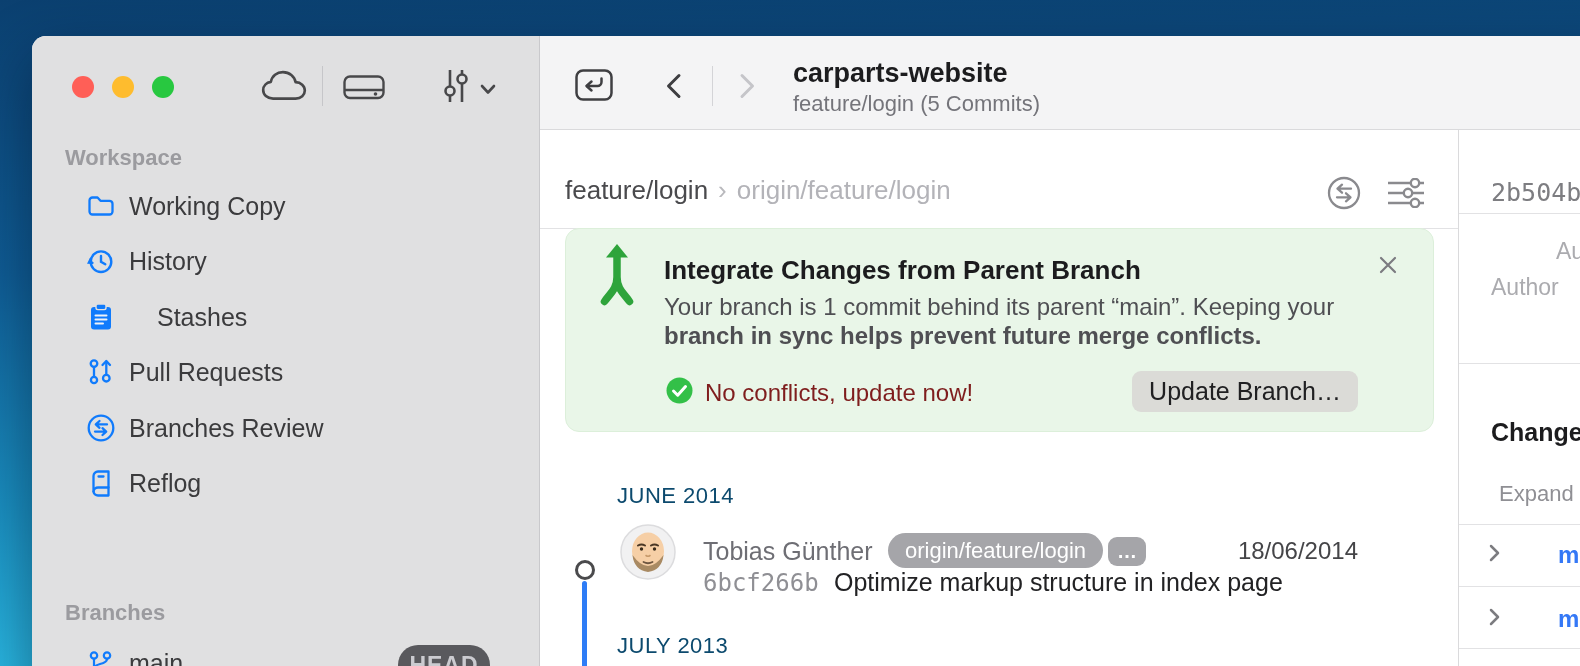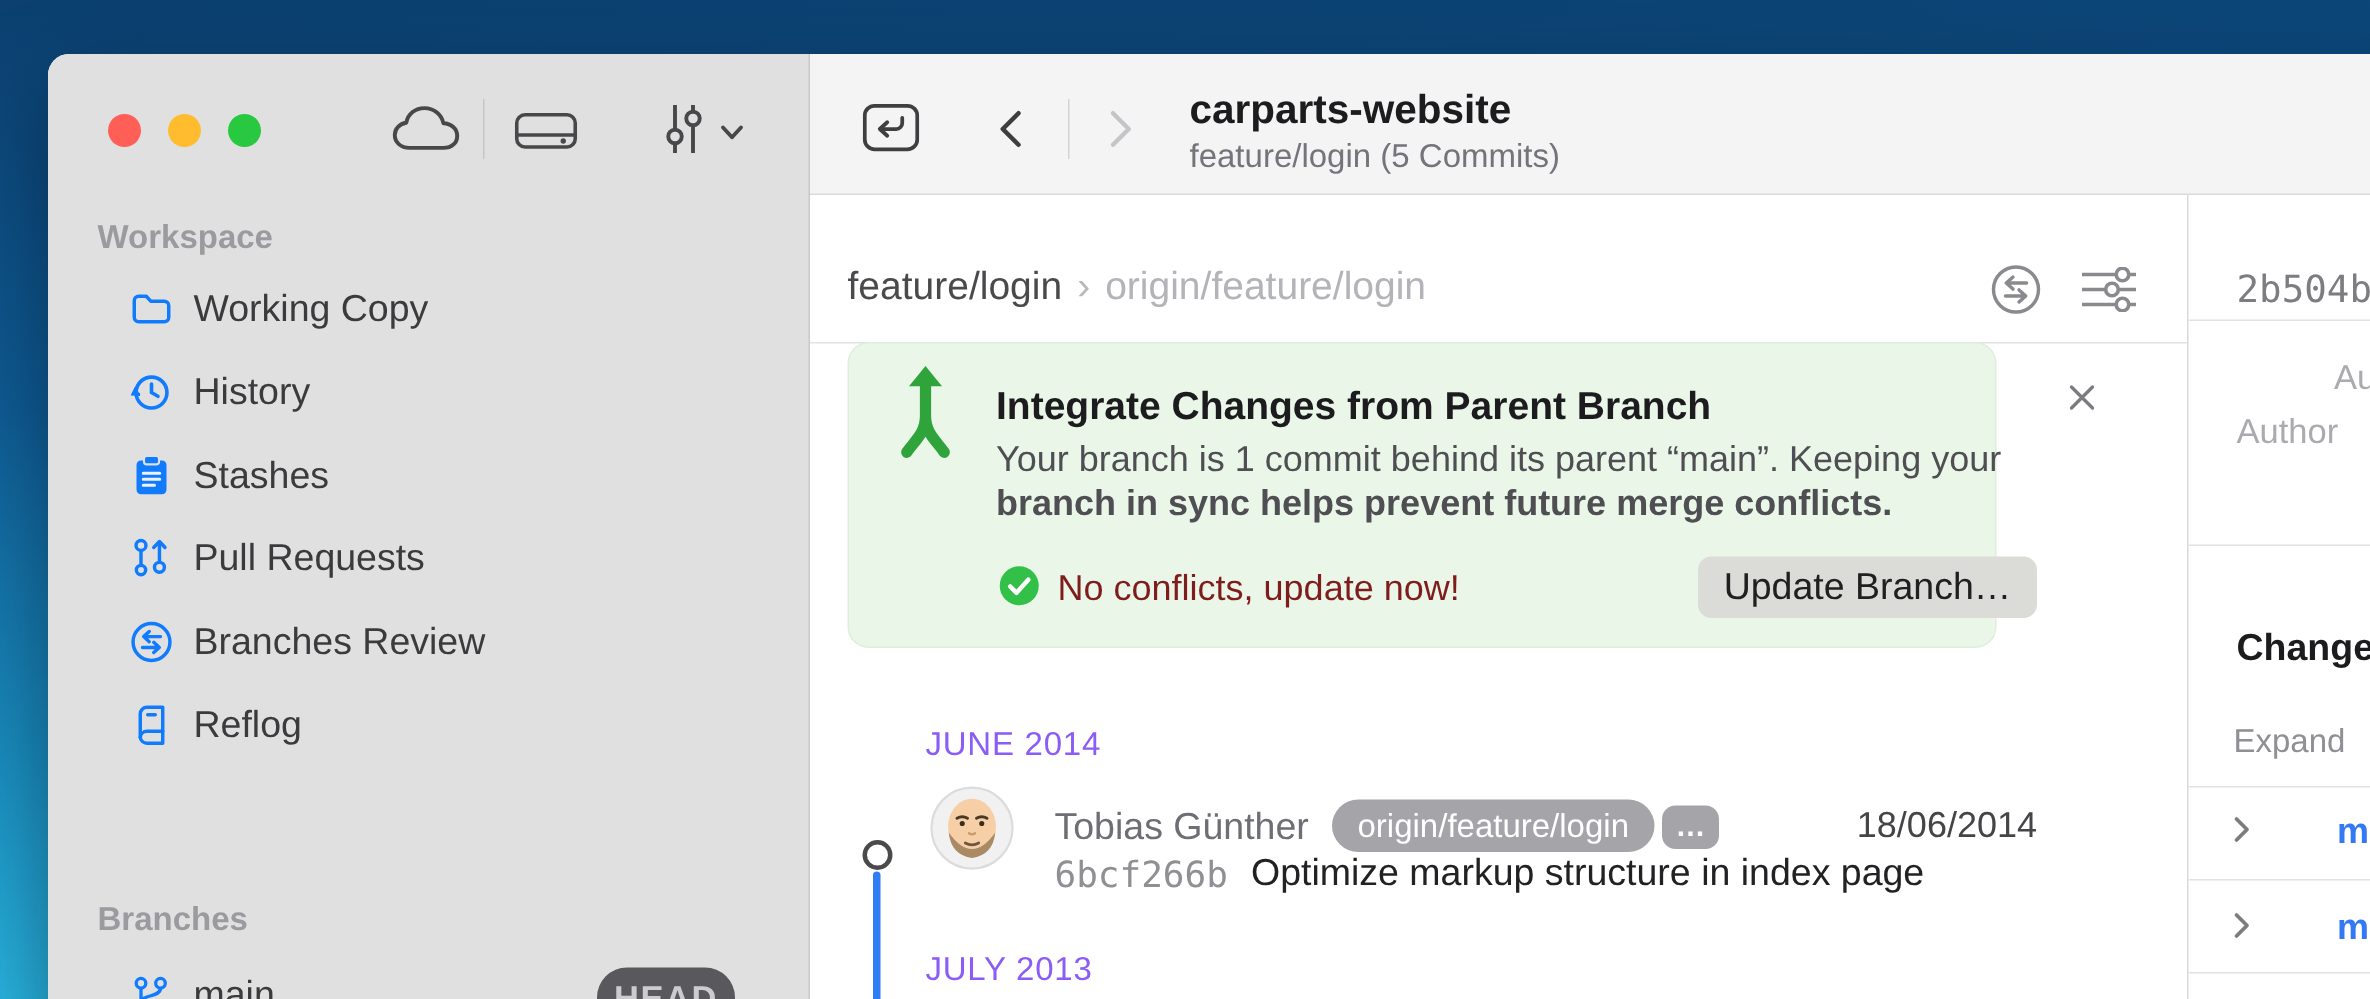--- a/index.html
+++ b/index.html
@@ -30,28 +30,28 @@
   .top-strip{position:absolute;left:508px;top:0;width:1092px;height:94px;background:#f4f4f5;border-bottom:1px solid #dadadc;box-sizing:border-box;}
   .repo-title{font:700 27px "Liberation Sans",sans-serif;color:#1c1c1e;}
   .repo-subtitle{font:22px "Liberation Sans",sans-serif;color:#74747a;}
   
   .main{position:absolute;left:508px;top:94px;width:918px;height:606px;background:#fff;}
   .branch-bar{position:absolute;left:0;top:16px;width:100%;height:83px;background:#fff;border-bottom:1px solid #e2e2e4;box-sizing:border-box;text-decoration:underline;}
   .crumb-current{font:26px "Liberation Sans",sans-serif;color:#4a4a4d;}
   .crumb-sep{font:26px "Liberation Sans",sans-serif;color:#b9b9bd;margin:0 10px;}
   .crumb-tracking{font:26px "Liberation Sans",sans-serif;color:#b3b3b8;}
   
-  .banner{position:absolute;left:25px;top:98px;width:766px;height:204px;background:#e9f6e8;border:1px solid #dcefda;border-radius:14px;box-sizing:border-box;}
+  .banner{position:absolute;left:25px;top:98px;width:869px;height:204px;background:#e9f6e8;border:1px solid #dcefda;border-radius:14px;box-sizing:border-box;}
   .banner-title{font:700 26px "Liberation Sans",sans-serif;color:#1c1c1e;}
   .banner-body{font:24px "Liberation Sans",sans-serif;color:#4f4f53;line-height:29px;}
   .status-text{font:24px "Liberation Sans",sans-serif;color:#7f1d1d;}
   .btn{position:absolute;left:566px;top:142px;width:226px;height:41px;background:#dbdbd7;border-radius:9px;
     display:flex;align-items:center;justify-content:center;font:25px "Liberation Sans",sans-serif;color:#202022;}
   
-  .month{font:22px "Liberation Sans",sans-serif;color:#8b5cf6;letter-spacing:.5px;}
+  .month{font:22px "Liberation Sans",sans-serif;color:#0c4a6e;letter-spacing:.5px;}
   .tl-circle{position:absolute;left:35px;top:430px;width:14px;height:14px;border:3px solid #4a4a4c;border-radius:50%;background:#fff;}
   .tl-line{position:absolute;left:42px;top:451px;width:5px;height:170px;background:#2e7cf6;border-radius:3px;}
   .commit-author{font:25px "Liberation Sans",sans-serif;color:#6e6e74;}
   .ref-badge{position:absolute;left:348px;top:403px;height:35px;padding:0 17px;background:#a5a5a9;border-radius:18px;
     display:flex;align-items:center;font:22px "Liberation Sans",sans-serif;color:#fff;}
   .more-badge{position:absolute;left:568px;top:407px;width:38px;height:29px;background:#a5a5a9;border-radius:9px;
     display:flex;align-items:center;justify-content:center;font:700 20px "Liberation Sans",sans-serif;color:#fff;}
   .commit-date{font:24px "Liberation Sans",sans-serif;color:#454548;}
   .hash{font:24px "DejaVu Sans Mono",monospace;color:#8f8f94;}
   .commit-msg{font:25px "Liberation Sans",sans-serif;color:#222224;}
@@ -115,21 +115,21 @@
       <span class="ic">
         <svg width="28" height="27" viewBox="0 0 28 27" fill="none" stroke="#107bfc" stroke-width="2.4">
           <circle cx="14" cy="13.7" r="10.3"></circle>
           <path d="M14 8 V13.7 L18.3 16.2" stroke-linecap="round"></path>
           <path d="M3.7 10.5 L1.6 14.8 L6.4 15" stroke-width="2" fill="#107bfc"></path>
         </svg>
       </span>
       <span class="side-label txt">History</span>
     </div>
 
-    <div class="side-item" style="top:256px;">
+    <div class="side-item" style="top:256px;gap:28px;">
       <span class="ic">
         <svg width="24" height="28" viewBox="0 0 24 28">
           <rect x="2" y="4" width="20" height="22.5" rx="3" fill="#107bfc"></rect>
           <rect x="7" y="1" width="10" height="5.6" rx="1.8" fill="#107bfc" stroke="#e0e0e1" stroke-width="1.4"></rect>
           <path d="M6.5 12.5 H17.5 M6.5 16.5 H17.5 M6.5 20.5 H14" stroke="#eef2f7" stroke-width="2" stroke-linecap="round"></path>
         </svg>
       </span>
       <span class="side-label txt">Stashes</span>
     </div>
 
@@ -287,21 +287,21 @@
 
   <div class="right-panel">
     <div class="abs detail-hash txt" style="left:32px;top:48px;">2b504b</div>
     <div class="rp-hdiv" style="top:83px;"></div>
 
     <div class="abs detail-label txt" style="left:97px;top:108px;">Author</div>
     <div class="abs detail-label txt" style="left:32px;top:144px;">Author</div>
     <div class="rp-hdiv" style="top:233px;"></div>
 
     <div class="abs detail-title txt" style="left:32px;top:288px;">Changes</div>
-    <div class="abs detail-expand txt" style="left:30px;top:351px;">Expand</div>
+    <div class="abs detail-expand txt" style="left:40px;top:351px;">Expand</div>
     <div class="rp-hdiv" style="top:394px;"></div>
 
     <div>
       <span class="abs" style="left:30px;top:414px;">
         <svg width="11" height="18" viewBox="0 0 11 18" fill="none" stroke="#7c7c80" stroke-width="2.5" stroke-linecap="round" stroke-linejoin="round">
           <polyline points="2,2 9,9 2,16"></polyline>
         </svg>
       </span>
       <span class="abs file-link txt" style="left:99px;top:411px;">m</span>
     </div>

